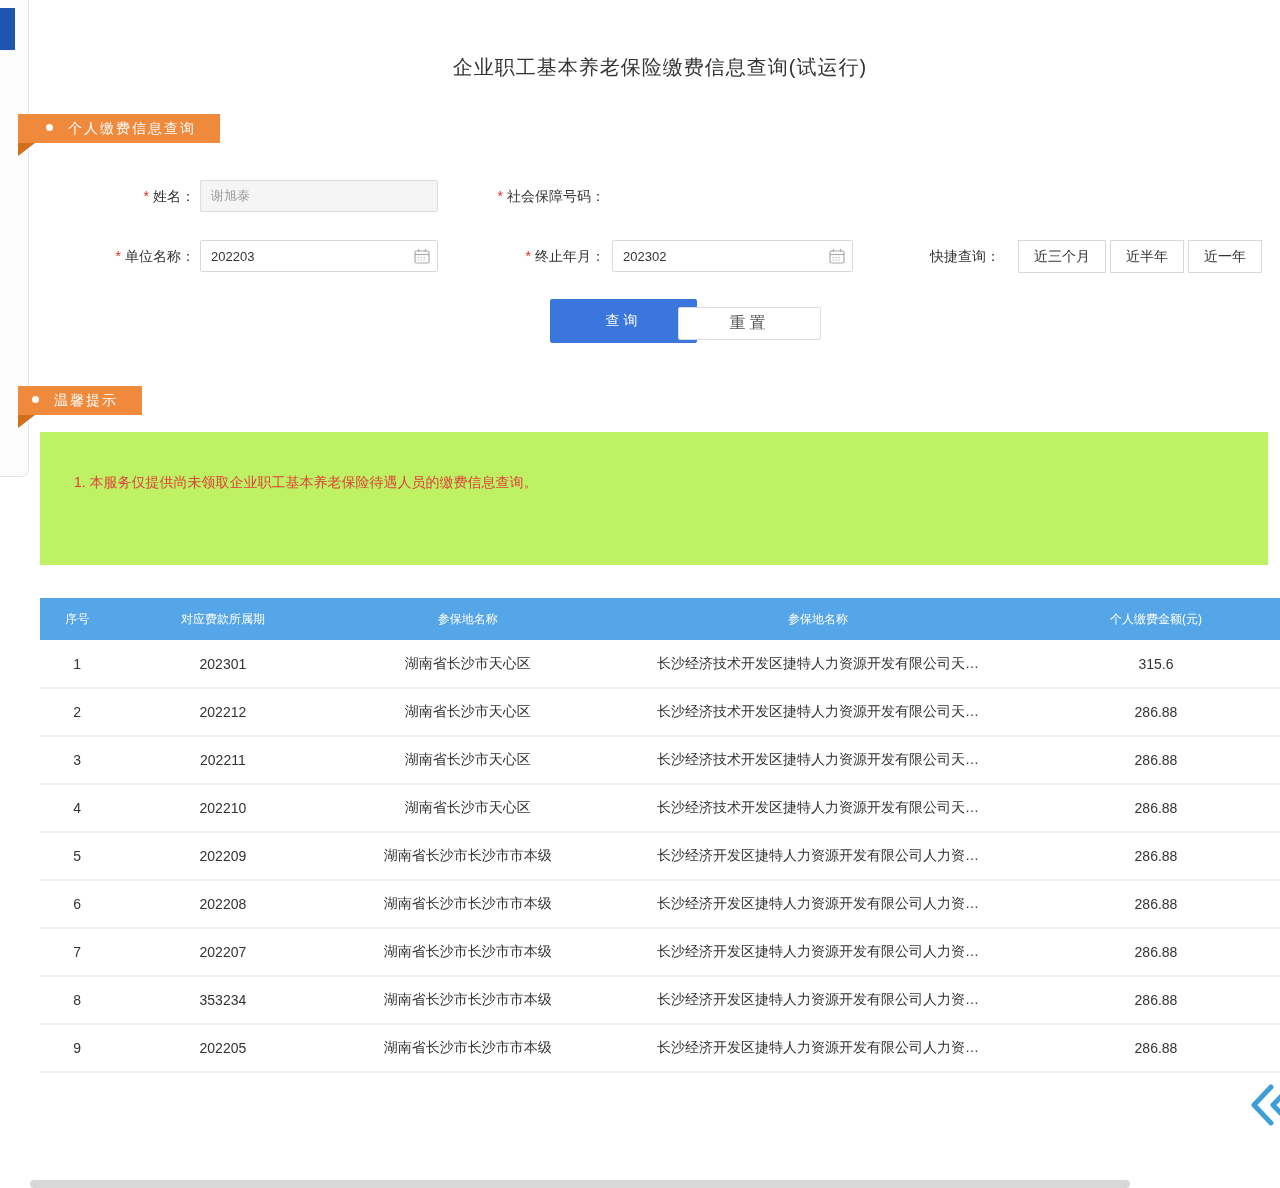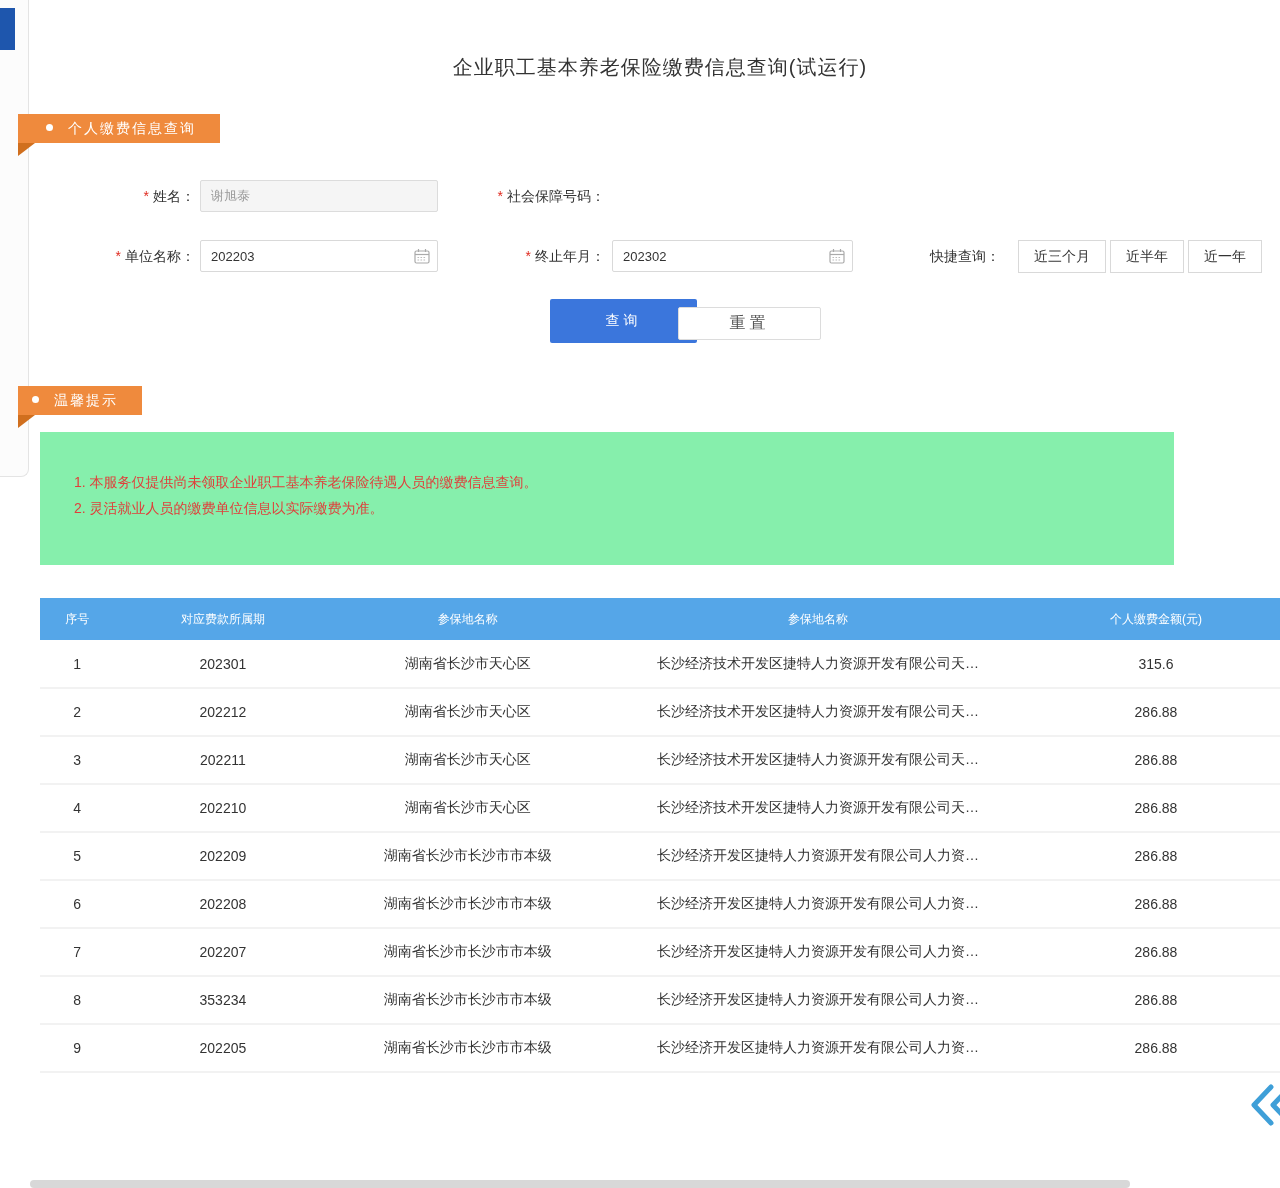--- a/index.html
+++ b/index.html
@@ -49,21 +49,21 @@
   .quick-btn { height:33px; padding:0 15px; background:#fff; border:1px solid #d9d9d9;
                font-size:14px; color:#333; cursor:pointer; font-family:"Liberation Sans", sans-serif; }
 
   .btn-query { position:absolute; left:520px; top:299px; width:147px; height:44px; background:#3B76DC;
                color:#fff; font-size:14px; border:none; border-radius:2px; letter-spacing:4px; cursor:pointer;
                font-family:"Liberation Sans", sans-serif;margin-left:30px; }
   .btn-reset { position:absolute; left:678px; top:307px; width:143px; height:33px; background:#fff;
                color:#555; font-size:16px; border:1px solid #dcdcdc; border-radius:2px; letter-spacing:4px;
                cursor:pointer; font-family:"Liberation Sans", sans-serif; }
 
-  .notice { position:absolute; left:40px; top:432px; width:1134px; height:133px; background:#86efac;
+  .notice { position:absolute; left:40px; top:432px; width:1228px; height:133px; background:#bef264;
             padding:37px 20px 0 34px; font-size:14px; color:#E03E3A; line-height:26px; }
 
   
   table.data { position:absolute; left:40px; top:598px; width:1240px; border-collapse:collapse;
                table-layout:fixed; }
   table.data th { background:#55A6E8; color:#fff; font-weight:normal; font-size:12px; height:42px;
                   text-align:center; }
   table.data td { height:48px; text-align:center; font-size:14px; color:#333; background:#fff;
                   border-bottom:2px solid #f2f2f2; white-space:nowrap; overflow:hidden; }
   .w-seq{width:6%;} .w-period{width:17.5%;} .w-place{width:22%;} .w-unit{width:34.5%;} .w-amt{width:20%;}
@@ -137,21 +137,20 @@
   </div>
 
   <button class="btn-query">查询</button>
   <button class="btn-reset">重置</button>
 
   <div class="ribbon ribbon-tips">
     <span class="dot"></span><span>温馨提示</span>
   </div>
   <div class="notice">
     <div>1. 本服务仅提供尚未领取企业职工基本养老保险待遇人员的缴费信息查询。</div>
-    <div>2. 灵活就业人员的缴费单位信息以实际缴费为准。</div>
   </div>
 
   <table class="data">
     <colgroup>
       <col class="w-seq">
         <col class="w-period">
         <col class="w-place">
         <col class="w-unit">
         <col class="w-amt">
     </colgroup>

